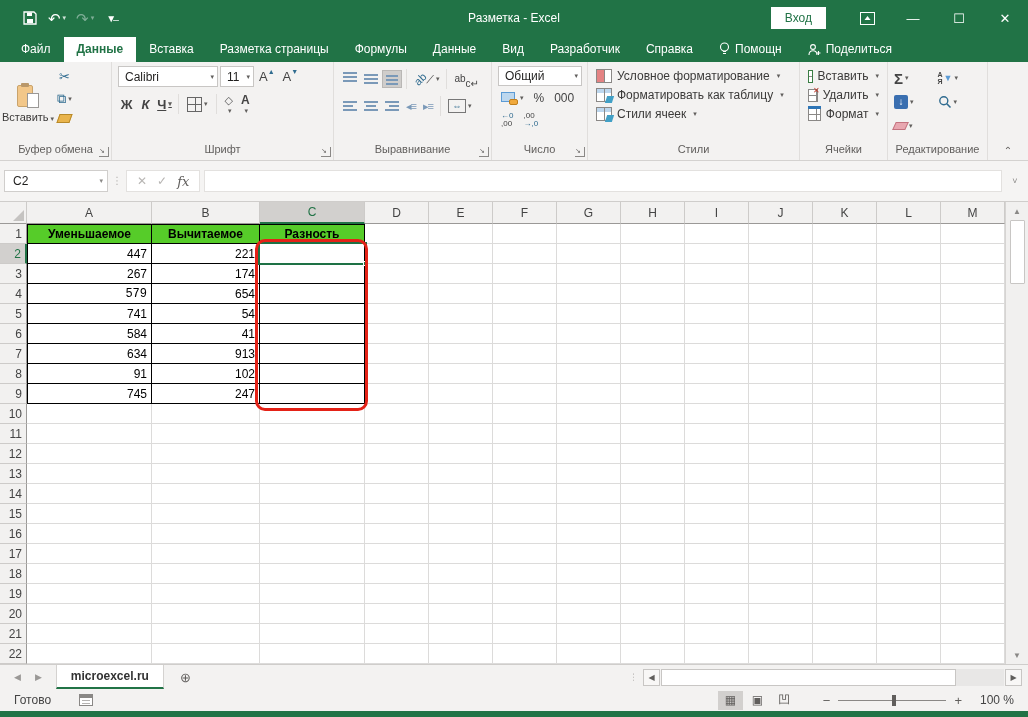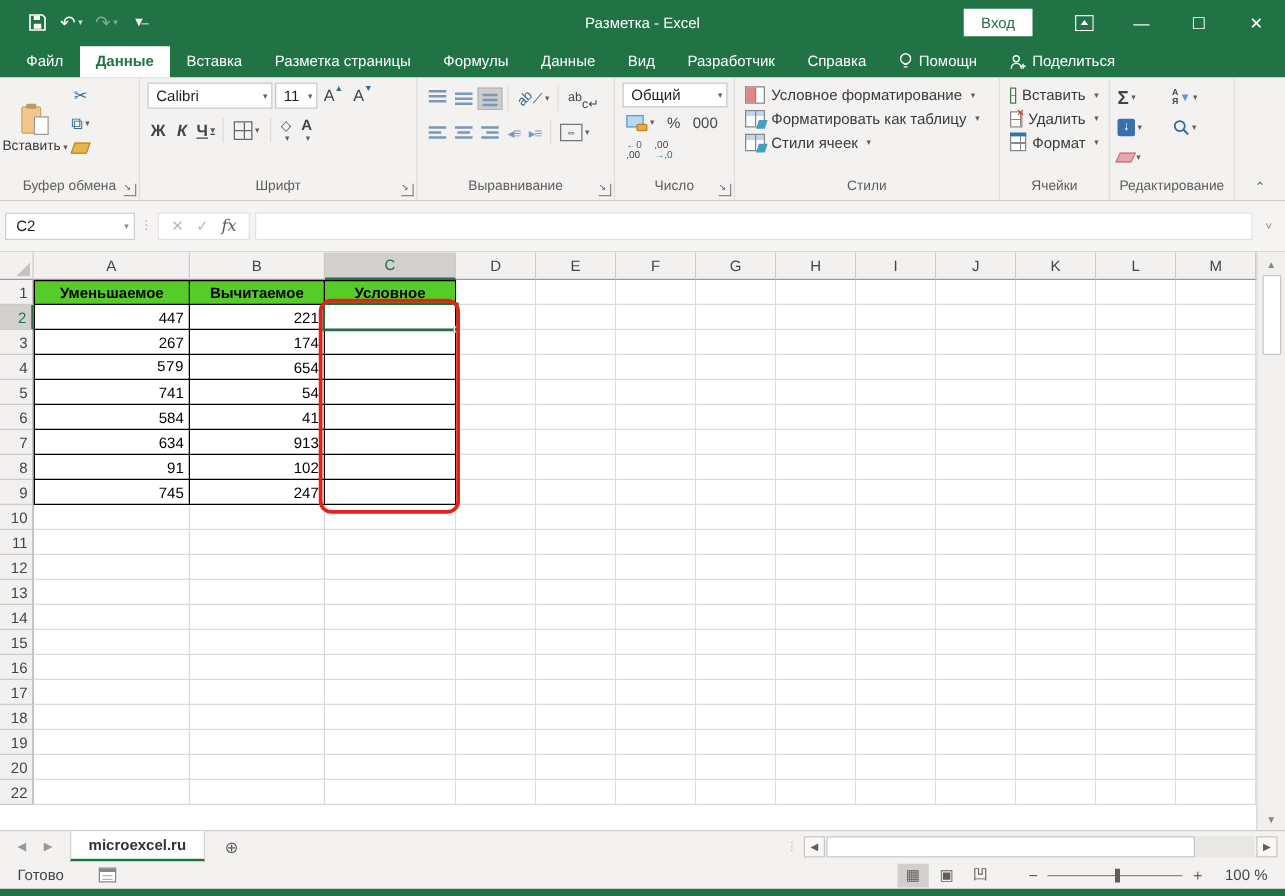--- a/index.html
+++ b/index.html
@@ -509,21 +509,21 @@
           <div class="colh" style="width: 64px;">J</div>
           <div class="colh" style="width: 64px;">K</div>
           <div class="colh" style="width: 64px;">L</div>
           <div class="colh" style="width: 64px;">M</div>
         </div>
       <div id="grid-rows">
           <div class="grow">
             <div class="rowh">1</div>
             <div class="cell tb tl tt thead" style="width: 125px;">Уменьшаемое</div>
             <div class="cell tb tt thead" style="width: 108px;">Вычитаемое</div>
-            <div class="cell tb tt thead" style="width: 105px;">Условное</div>
+            <div class="cell tb tt thead" style="width: 105px;">Разность</div>
             <div class="cell" style="width: 64px;"></div>
             <div class="cell" style="width: 64px;"></div>
             <div class="cell" style="width: 64px;"></div>
             <div class="cell" style="width: 64px;"></div>
             <div class="cell" style="width: 64px;"></div>
             <div class="cell" style="width: 64px;"></div>
             <div class="cell" style="width: 64px;"></div>
             <div class="cell" style="width: 64px;"></div>
             <div class="cell" style="width: 64px;"></div>
             <div class="cell" style="width: 64px;"></div>
@@ -811,20 +811,36 @@
             <div class="cell" style="width: 64px;"></div>
             <div class="cell" style="width: 64px;"></div>
             <div class="cell" style="width: 64px;"></div>
             <div class="cell" style="width: 64px;"></div>
             <div class="cell" style="width: 64px;"></div>
             <div class="cell" style="width: 64px;"></div>
             <div class="cell" style="width: 64px;"></div>
           </div>
           <div class="grow">
             <div class="rowh">20</div>
+            <div class="cell" style="width: 125px;"></div>
+            <div class="cell" style="width: 108px;"></div>
+            <div class="cell" style="width: 105px;"></div>
+            <div class="cell" style="width: 64px;"></div>
+            <div class="cell" style="width: 64px;"></div>
+            <div class="cell" style="width: 64px;"></div>
+            <div class="cell" style="width: 64px;"></div>
+            <div class="cell" style="width: 64px;"></div>
+            <div class="cell" style="width: 64px;"></div>
+            <div class="cell" style="width: 64px;"></div>
+            <div class="cell" style="width: 64px;"></div>
+            <div class="cell" style="width: 64px;"></div>
+            <div class="cell" style="width: 64px;"></div>
+          </div>
+          <div class="grow">
+            <div class="rowh">21</div>
             <div class="cell" style="width: 125px;"></div>
             <div class="cell" style="width: 108px;"></div>
             <div class="cell" style="width: 105px;"></div>
             <div class="cell" style="width: 64px;"></div>
             <div class="cell" style="width: 64px;"></div>
             <div class="cell" style="width: 64px;"></div>
             <div class="cell" style="width: 64px;"></div>
             <div class="cell" style="width: 64px;"></div>
             <div class="cell" style="width: 64px;"></div>
             <div class="cell" style="width: 64px;"></div>

